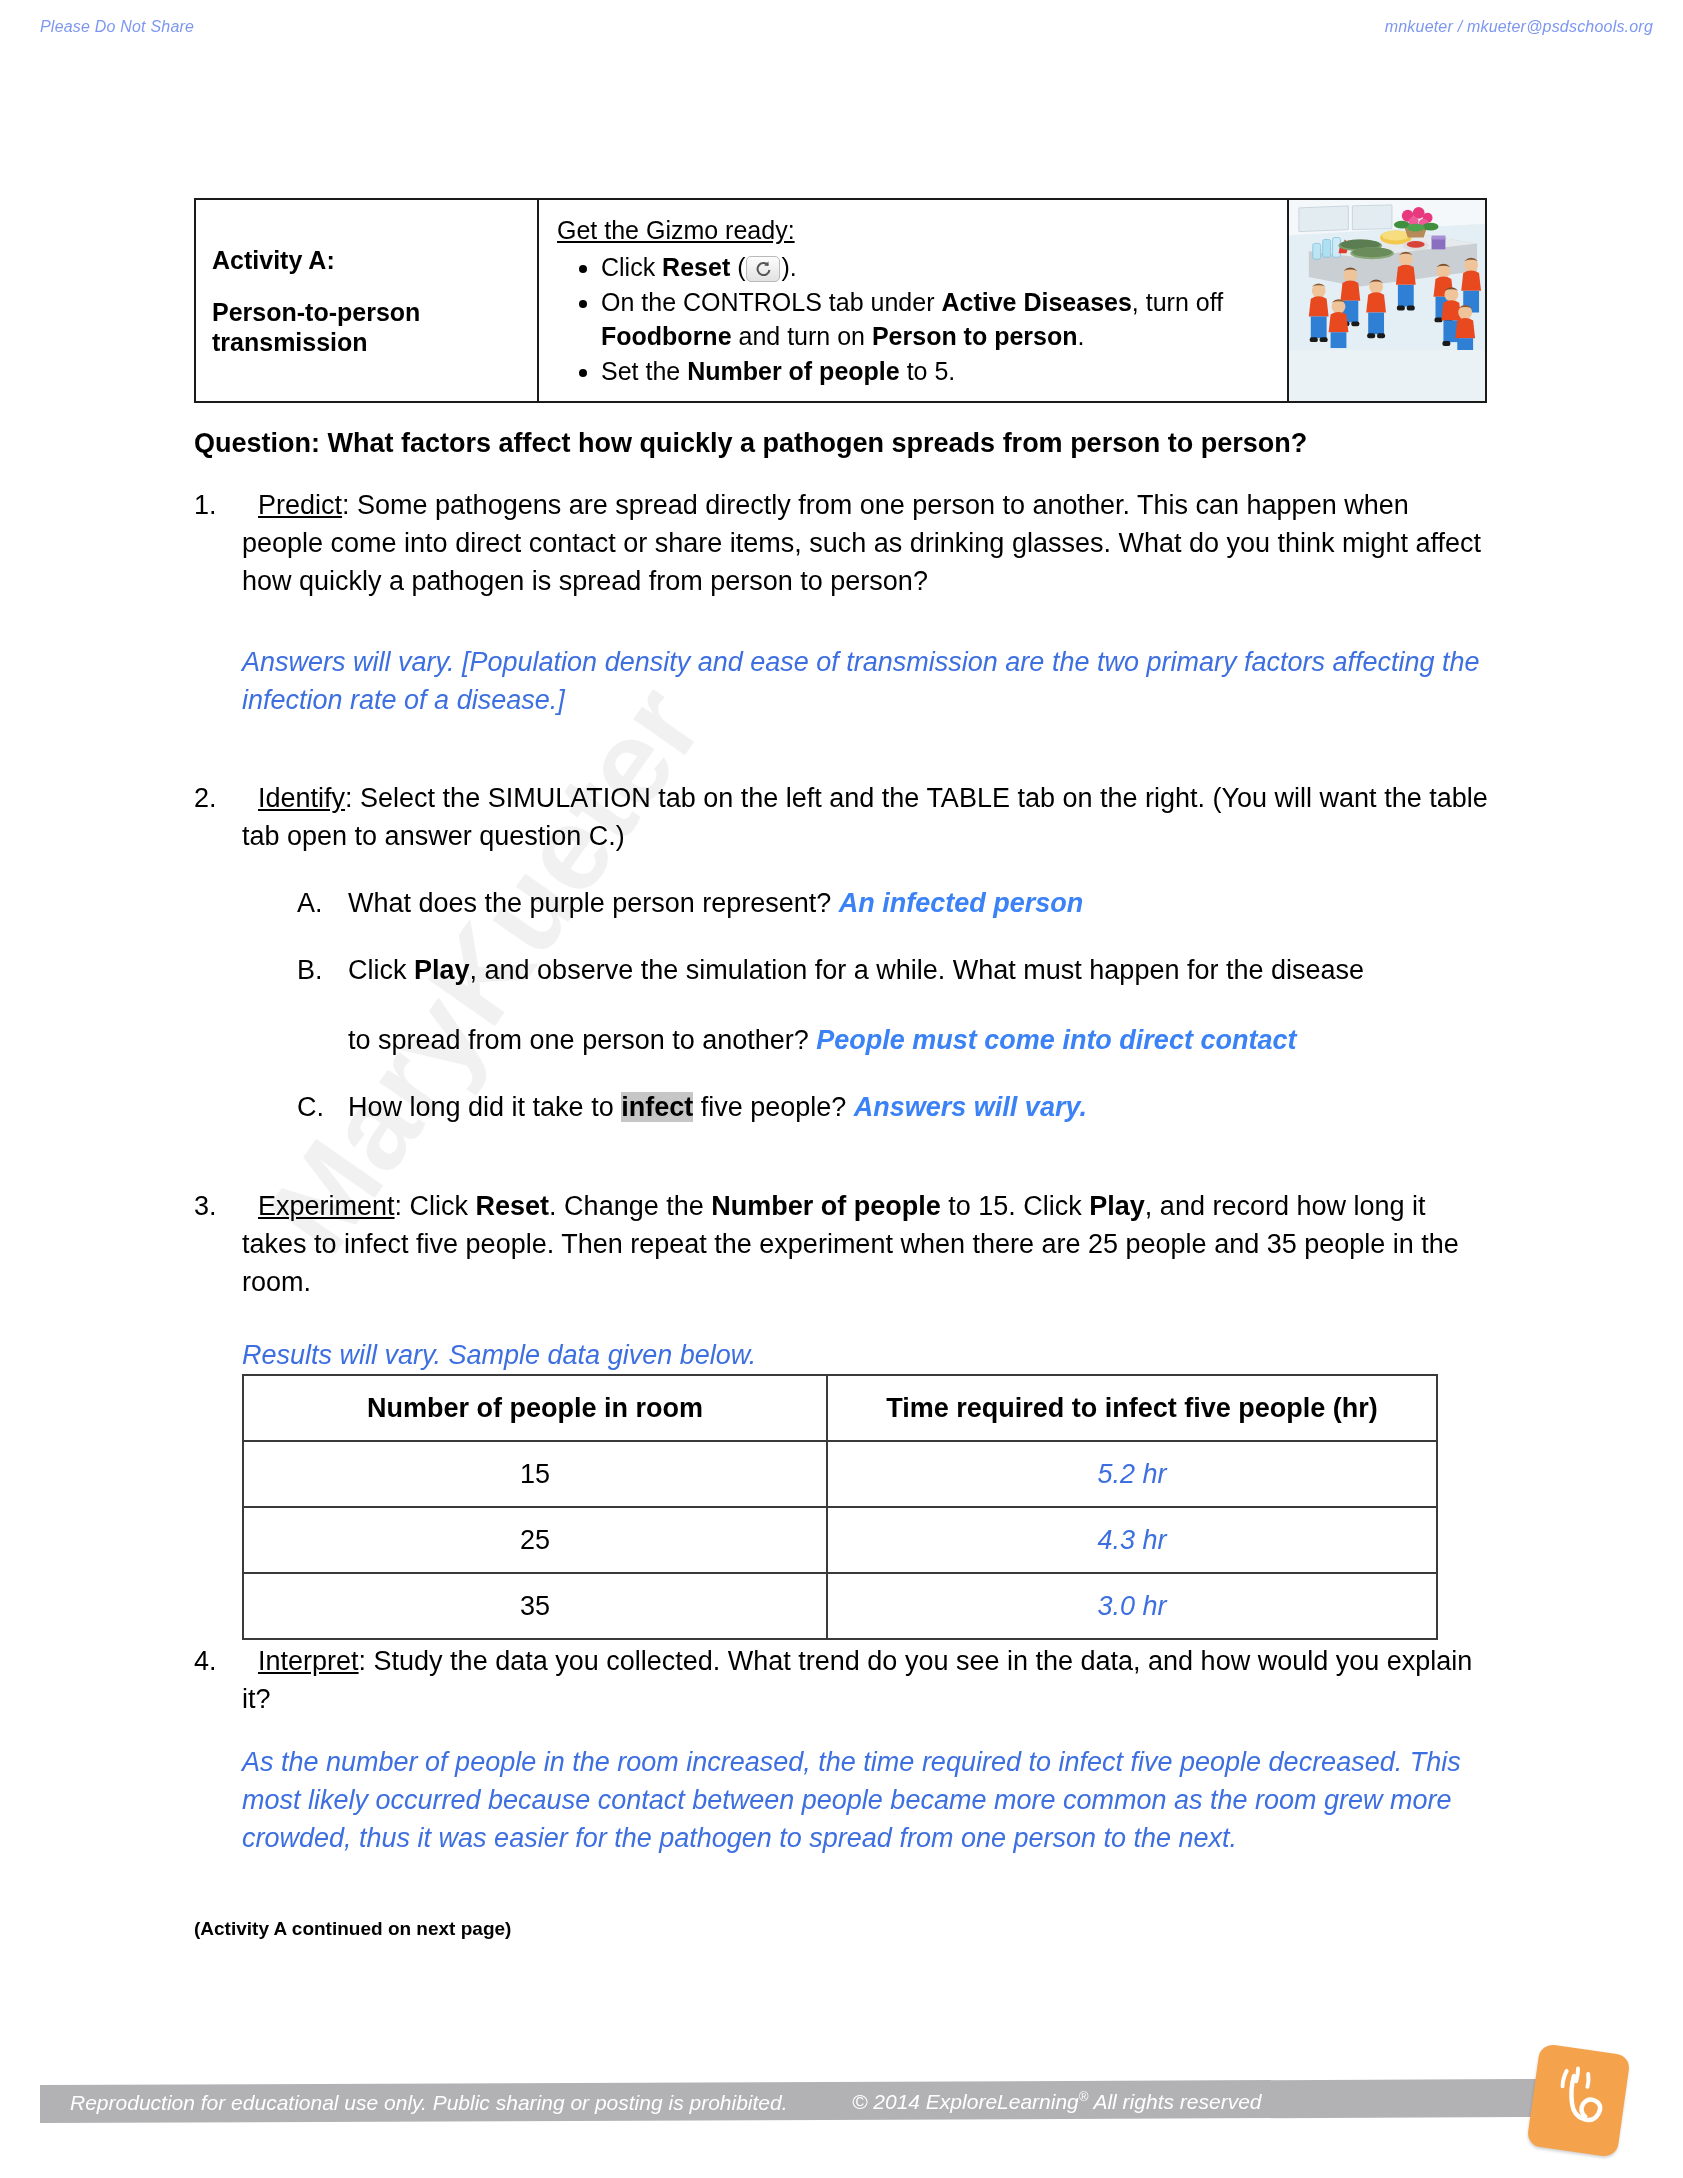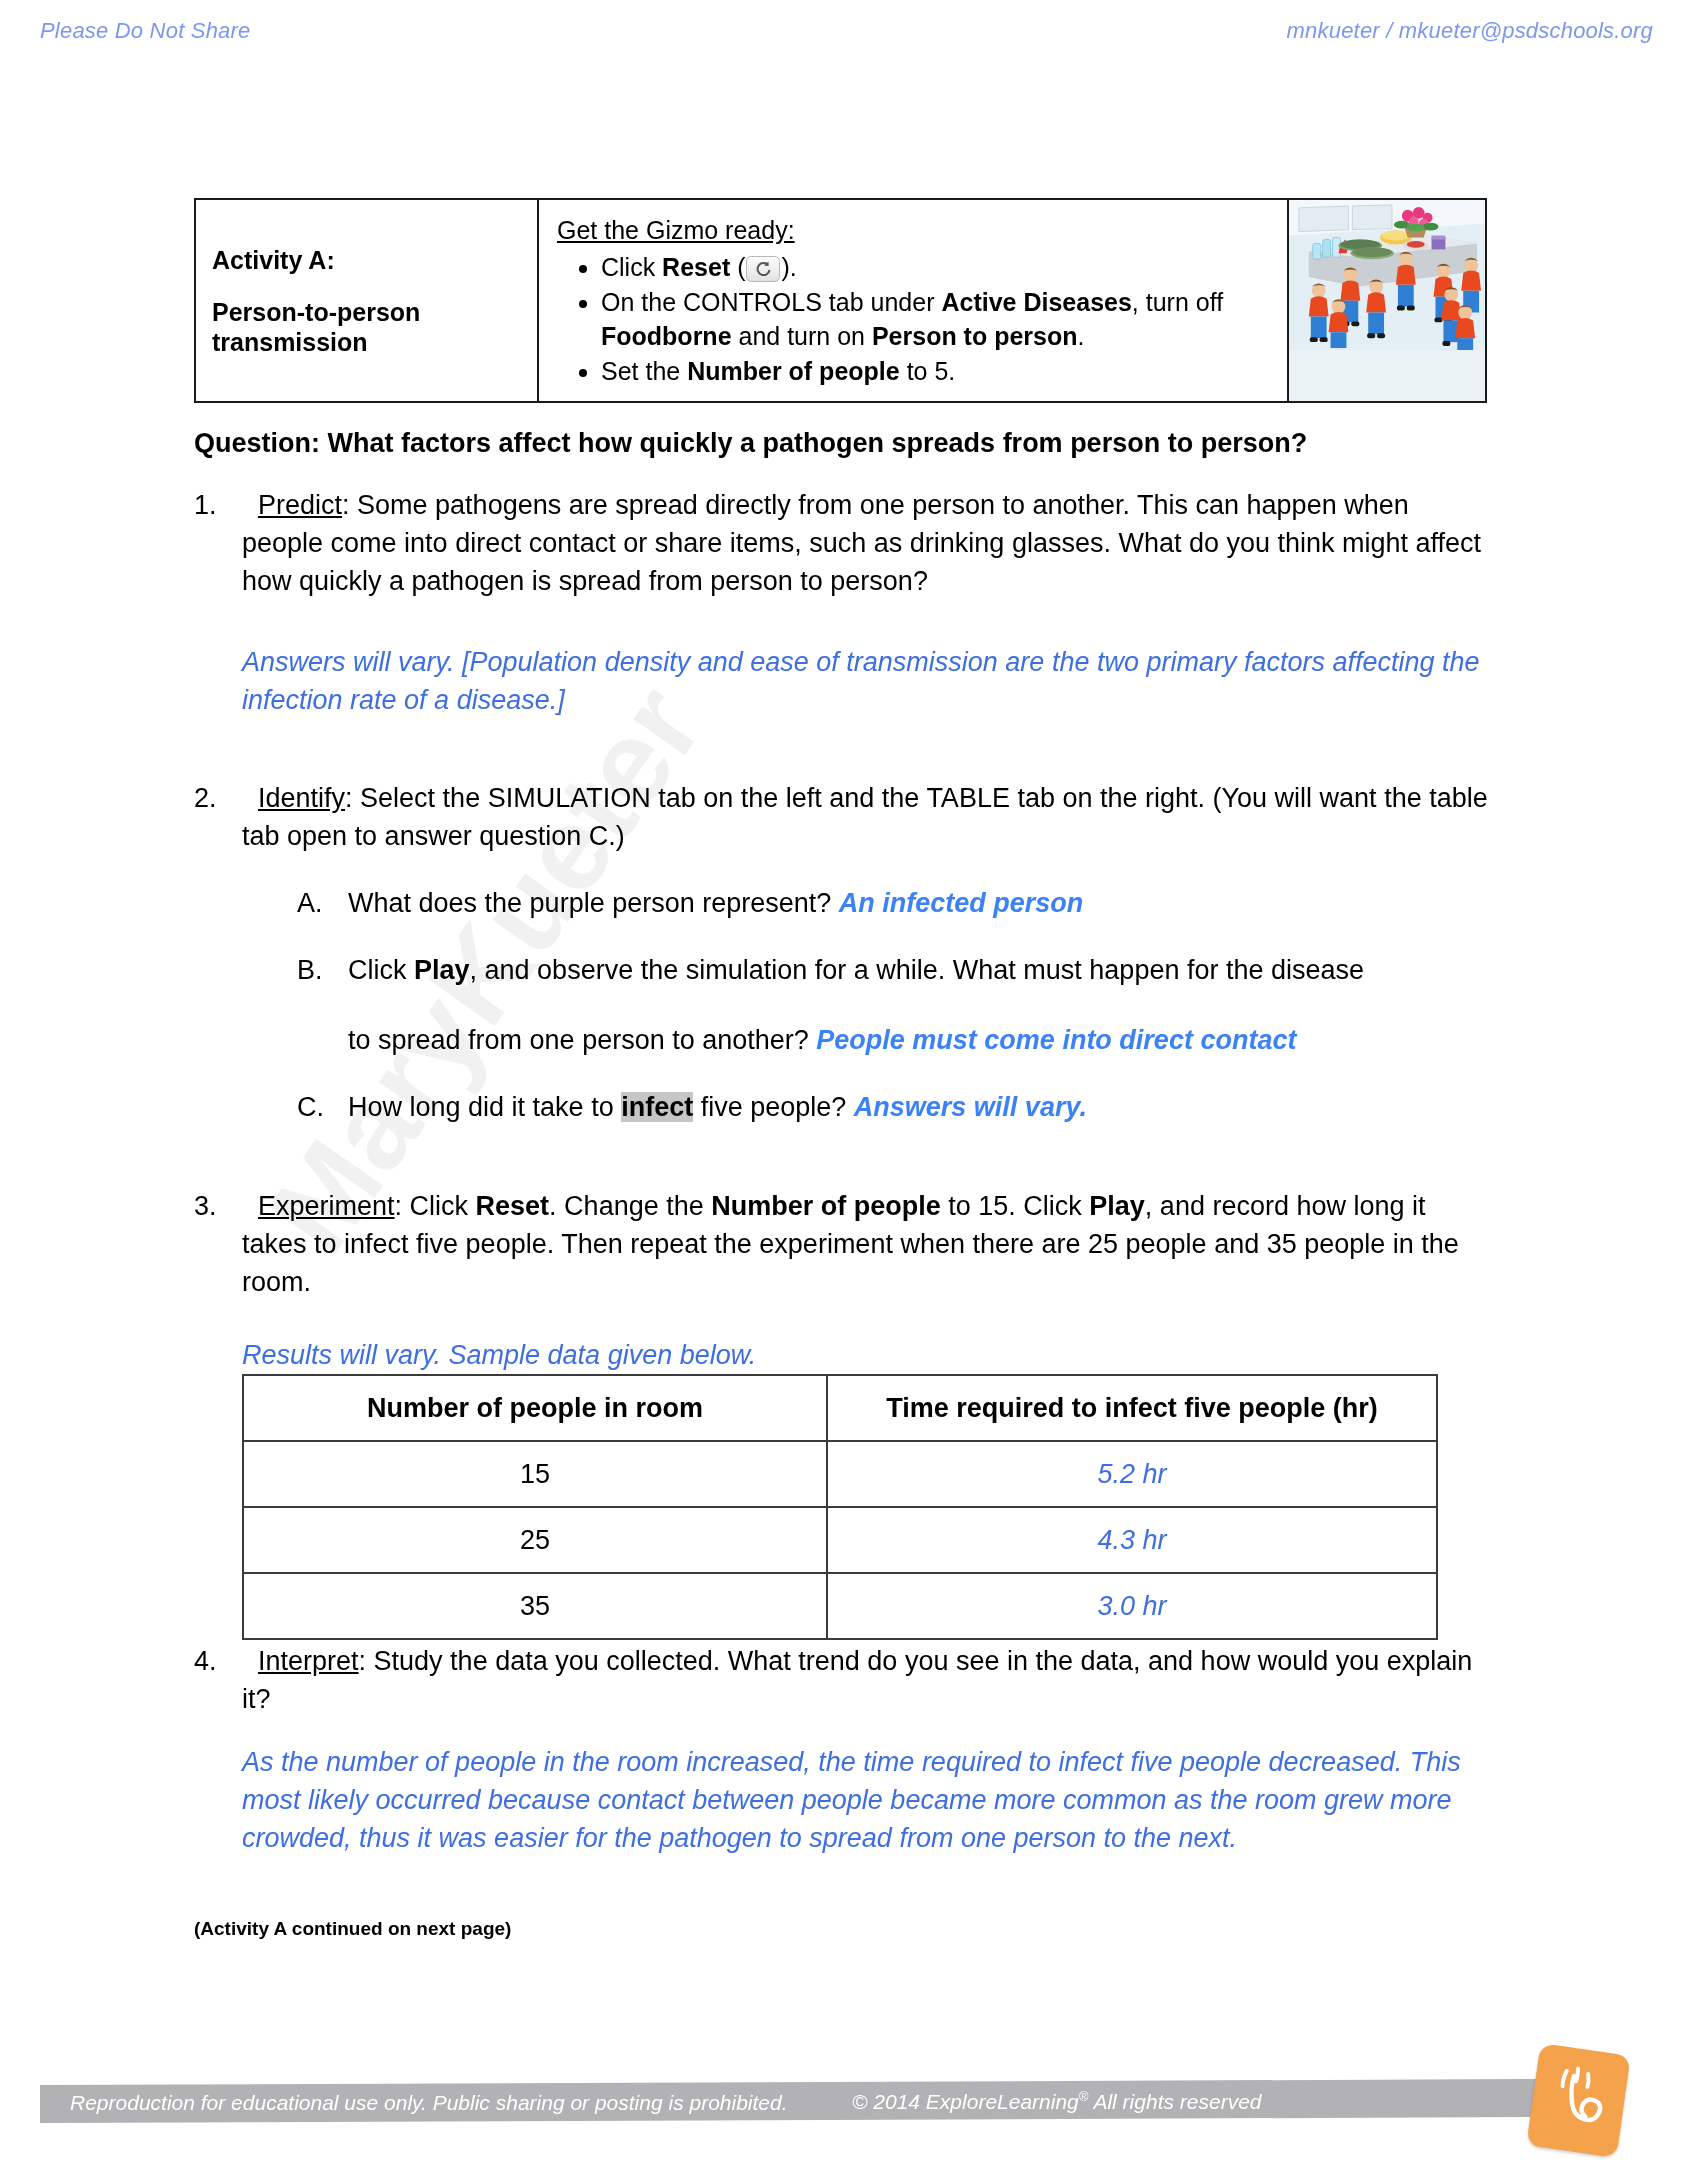--- a/index.html
+++ b/index.html
@@ -25,21 +25,21 @@
   .doc-header {
     position: absolute;
     top: 18px;
     left: 40px;
     right: 30px;
     height: 40px;
     display: flex;
     justify-content: space-between;
     align-items: flex-start;
     font-style: italic;
-    font-size: 22px;
+    font-size: 16px;
     color: #7d97f0;
     letter-spacing: 0.2px;
   }
   .doc-header .hdr-right { text-align: right; }
 
   
   .watermark {
     position: absolute;
     left: 297px;
     top: 871px;

